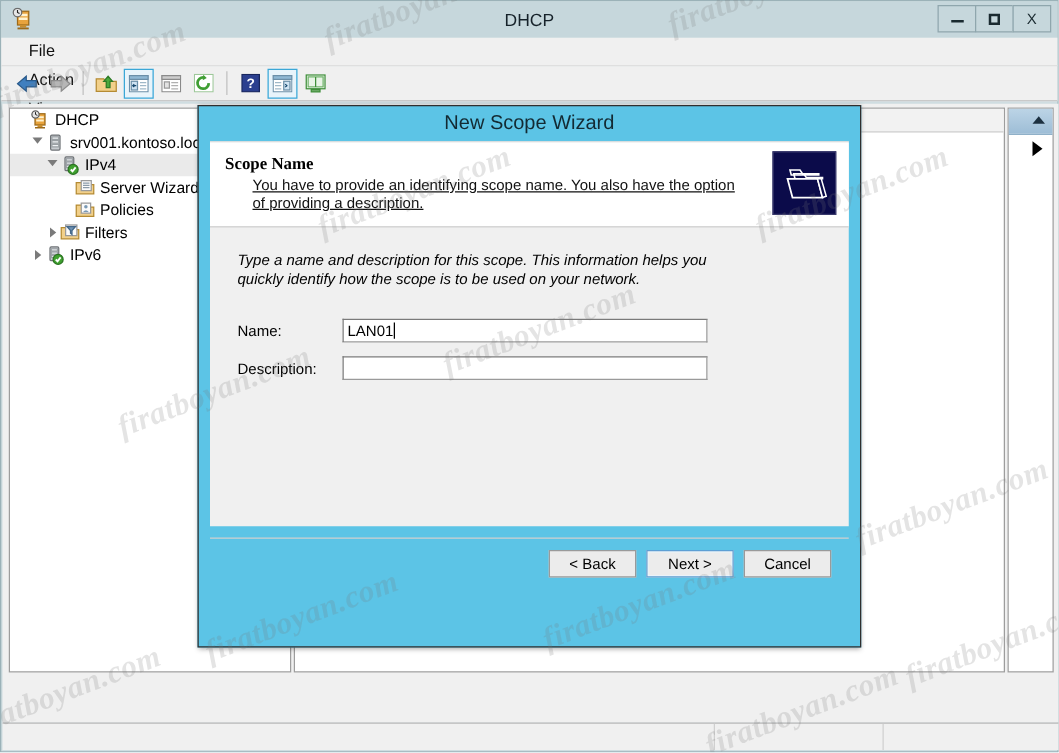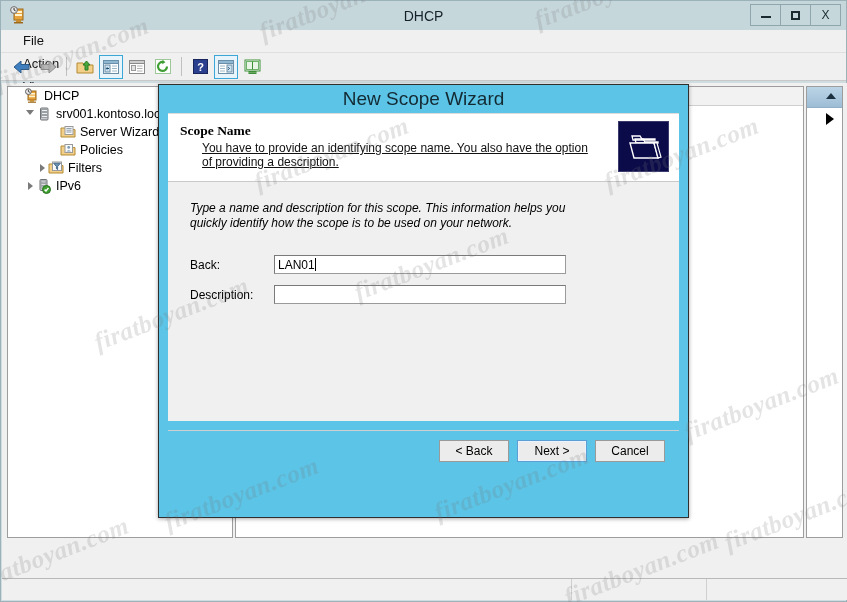--- a/index.html
+++ b/index.html
@@ -236,21 +236,21 @@
     border: 1px solid #2f2f2f;
     z-index: 40;
     box-shadow: 0 1px 4px rgba(0,0,0,0.35);
   }
   .dlg-title {
     height: 28px;
     display: flex;
     align-items: center;
     justify-content: center;
     color: #132a33;
-    font-size: 19px;
+    font-size: 16px;
   }
   .dlg-body {
     position: absolute;
     left: 9px; top: 28px;
     width: 511px; height: 308px;
     background: #f0f0f0;
     border-top: 1px solid #dcdcdc;
   }
   .dlg-header {
     height: 68px;
@@ -509,20 +509,35 @@
             </span>
           <svg class="ticon" viewBox="0 0 16 16">
             <rect x="4.5" y="2" width="7.5" height="12" rx="1" fill="#c8ccd0" stroke="#6e7276"></rect>
             <rect x="5.5" y="3.5" width="5.5" height="2" fill="#eef1f3" stroke="#9aa0a4"></rect>
             <rect x="5.5" y="6.5" width="5.5" height="2" fill="#eef1f3" stroke="#9aa0a4"></rect>
             <rect x="5.5" y="9.5" width="5.5" height="2" fill="#eef1f3" stroke="#9aa0a4"></rect>
           </svg>
           <span>srv001.kontoso.loca</span>
         </div>
 
+        <div class="trow hl">
+          <span class="tw-indent" style="width:24px"></span>
+          <span class="tarrow open">
+              <i></i>
+            </span>
+          <svg class="ticon" viewBox="0 0 16 16">
+            <rect x="4" y="1.5" width="7" height="11" rx="1" fill="#c8ccd0" stroke="#6e7276"></rect>
+            <rect x="5" y="3" width="5" height="1.8" fill="#eef1f3" stroke="#9aa0a4"></rect>
+            <rect x="5" y="5.6" width="5" height="1.8" fill="#eef1f3" stroke="#9aa0a4"></rect>
+            <rect x="5" y="8.2" width="5" height="1.8" fill="#eef1f3" stroke="#9aa0a4"></rect>
+            <circle cx="10.5" cy="11.5" r="4" fill="#3fa12f" stroke="#2a7321"></circle>
+            <path d="M8.6 11.6 L10 13 L12.5 9.9" stroke="#fff" stroke-width="1.5" fill="none"></path>
+          </svg>
+          <span>IPv4</span>
+        </div>
 
         <div class="trow">
           <span class="tw-indent" style="width:36px"></span>
           <span class="tarrow"></span>
           <svg class="ticon" viewBox="0 0 16 16">
             <path d="M1 4 L6 4 L7.2 5.6 L15 5.6 L15 13 L1 13 Z" fill="#f2d08a" stroke="#b58b33"></path>
             <rect x="5" y="2.5" width="8" height="8" fill="#fbfbfb" stroke="#9a9a9a"></rect>
             <line x1="6.4" y1="4.4" x2="11.6" y2="4.4" stroke="#8a9aa8"></line>
             <line x1="6.4" y1="6.2" x2="11.6" y2="6.2" stroke="#8a9aa8"></line>
             <line x1="6.4" y1="8" x2="11.6" y2="8" stroke="#8a9aa8"></line>
@@ -616,21 +631,21 @@
             <path d="M6 15 L30 15 L34 30 L10 30 Z" fill="#0b0b4a" stroke="#ffffff" stroke-width="1.4"></path>
             <path d="M30 15 L33 15 L37 29 L34 30 Z" fill="#0b0b4a" stroke="#ffffff" stroke-width="1.2"></path>
           </svg>
         </div>
       </div>
 
       <div class="dlg-main">
         <div class="dlg-intro">Type a name and description for this scope. This information helps you quickly identify how the scope is to be used on your network.</div>
 
         <div class="frow">
-          <div class="flabel">Back:</div>
+          <div class="flabel">Name:</div>
           <div class="fakeinput"><span>LAN01</span><span class="caret"></span></div>
         </div>
 
         <div class="frow">
           <div class="flabel">Description:</div>
           <div class="fakeinput"><span></span></div>
         </div>
 
         <div class="dlg-footer">
           <button class="btn">&lt; Back</button>

